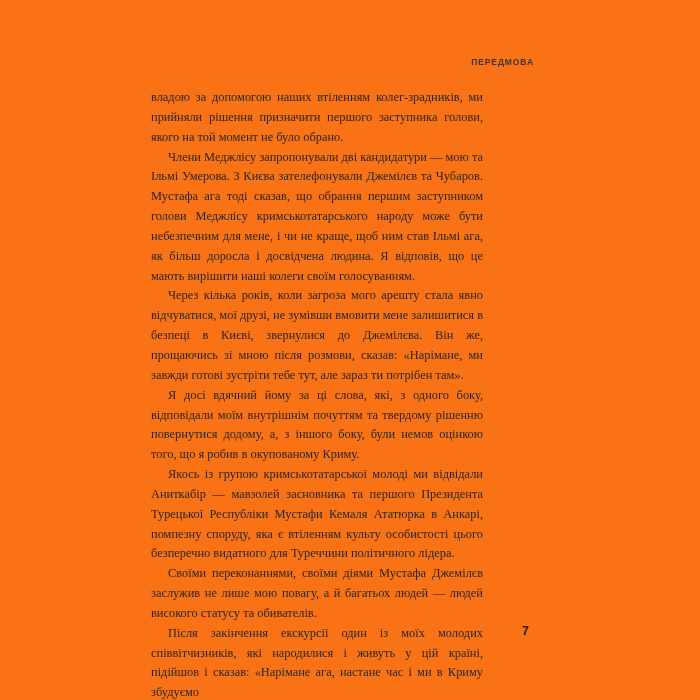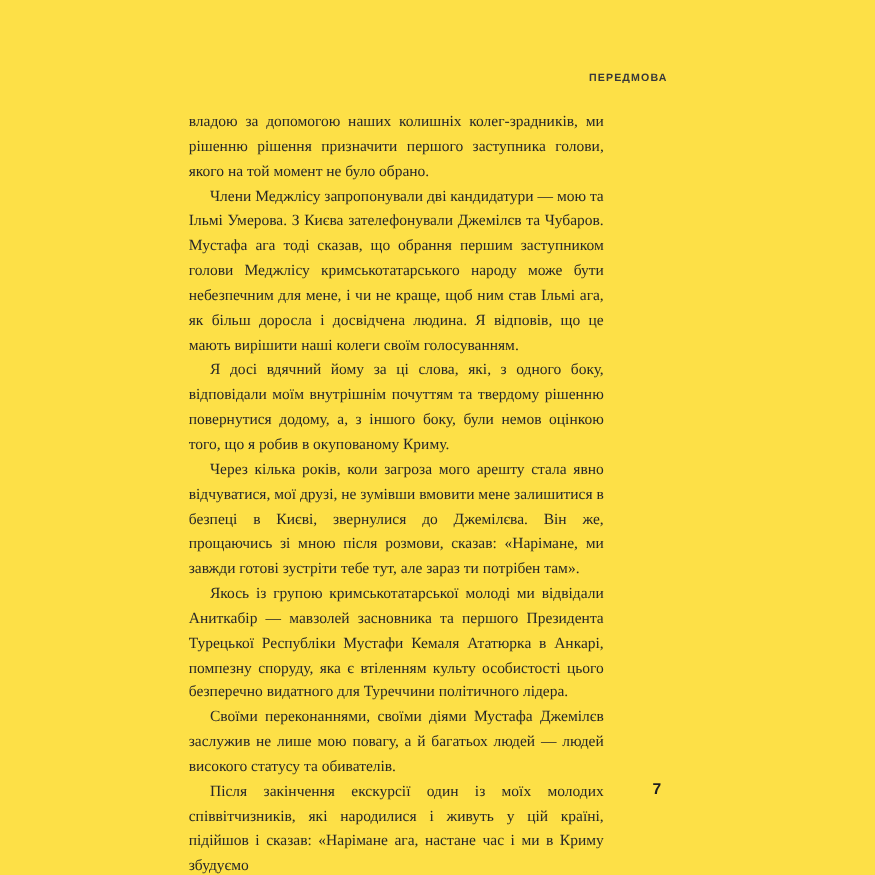--- a/index.html
+++ b/index.html
@@ -11,21 +11,21 @@
     height: 700px;
     background: #ffffff;
     font-family: "Liberation Serif", "DejaVu Serif", serif;
     overflow: hidden;
   }
 
   #page {
     position: relative;
     width: 700px;
     height: 700px;
-    background: #fde047;
+    background: #f97316;
     box-sizing: border-box;
   }
 
   
   #running-head {
     position: absolute;
     top: 58px;
     left: 0;
     width: 534px;
     text-align: right;
@@ -81,24 +81,24 @@
   }
 </style>
 </head>
 <body>
 
 <div id="page">
 
   <div id="running-head">ПЕРЕДМОВА</div>
 
   <div id="text-block">
-      <p class="para no-indent">владою за допомогою наших колишніх колег-зрадників, ми рішенню рішення призначити першого заступника голо­ви, якого на той момент не було обрано.</p>
+      <p class="para no-indent">владою за допомогою наших втіленням колег-зрадників, ми прийняли рішення призначити першого заступника голо­ви, якого на той момент не було обрано.</p>
       <p class="para">Члени Меджлісу запропонували дві кандидатури — мою та Ільмі Умерова. З Києва зателефонували Джемілєв та Чуба­ров. Мустафа ага тоді сказав, що обрання першим заступни­ком голови Меджлісу кримськотатарського народу може бути небезпечним для мене, і чи не краще, щоб ним став Ільмі ага, як більш доросла і досвідчена людина. Я відповів, що це мають вирішити наші колеги своїм голосуванням.</p>
+      <p class="para">Через кілька років, коли загроза мого арешту стала явно відчуватися, мої друзі, не зумівши вмовити мене залиши­тися в безпеці в Києві, звернулися до Джемілєва. Він же, прощаючись зі мною після розмови, сказав: «Нарімане, ми завжди готові зустріти тебе тут, але зараз ти потрібен там».</p>
       <p class="para">Я досі вдячний йому за ці слова, які, з одного боку, відпо­відали моїм внутрішнім почуттям та твердому рішенню повернутися додому, а, з іншого боку, були немов оцінкою того, що я робив в окупованому Криму.</p>
-      <p class="para">Через кілька років, коли загроза мого арешту стала явно відчуватися, мої друзі, не зумівши вмовити мене залиши­тися в безпеці в Києві, звернулися до Джемілєва. Він же, прощаючись зі мною після розмови, сказав: «Нарімане, ми завжди готові зустріти тебе тут, але зараз ти потрібен там».</p>
       <p class="para">Якось із групою кримськотатарської молоді ми відвідали Аниткабір — мавзолей засновника та першого Президента Турецької Республіки Мустафи Кемаля Ататюрка в Анкарі, помпезну споруду, яка є втіленням культу особистості цього безперечно видатного для Туреччини політичного лідера.</p>
       <p class="para">Своїми переконаннями, своїми діями Мустафа Джемілєв заслужив не лише мою повагу, а й багатьох людей — людей високого статусу та обивателів.</p>
       <p class="para">Після закінчення екскурсії один із моїх молодих співвіт­чизників, які народилися і живуть у цій країні, підійшов і сказав: «Нарімане ага, настане час і ми в Криму збудуємо</p>
     </div>
 
   <div id="folio">7</div>
 
 </div>
 
 </body></html>

